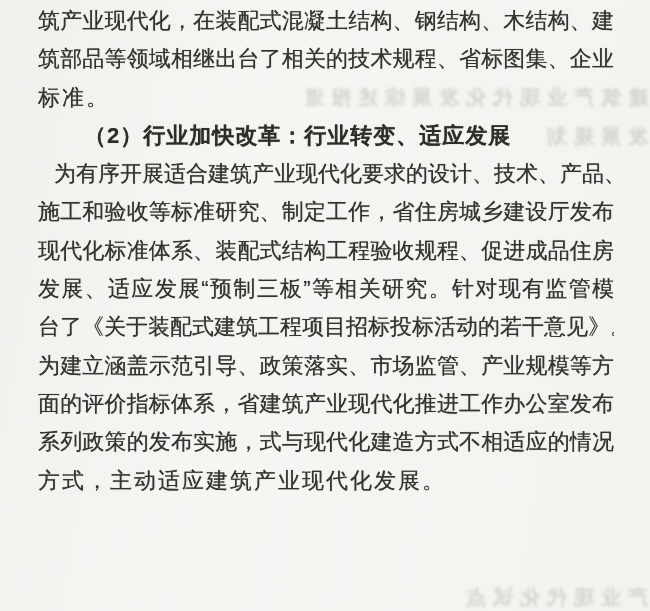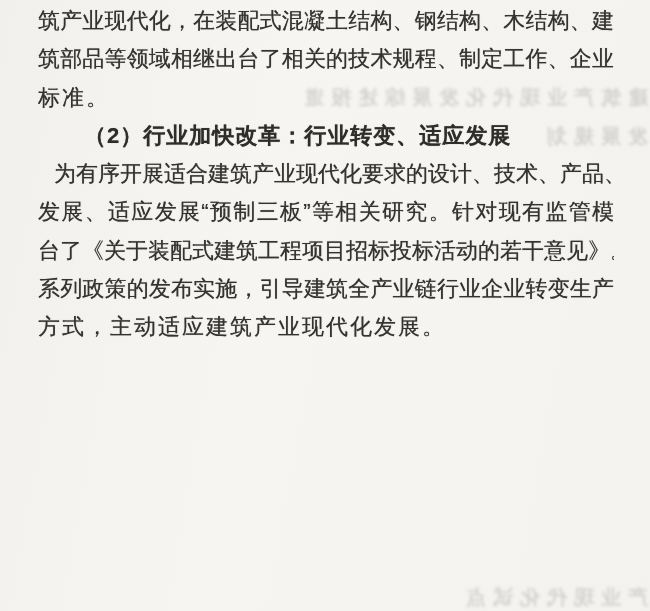--- a/index.html
+++ b/index.html
@@ -61,23 +61,27 @@
 <body>
 
 <div class="page">
 
   <span class="bleed bleed-1">建筑产业现代化发展综述报道</span>
   <span class="bleed bleed-2">发展规划</span>
   <span class="bleed bleed-3">产业现代化试点</span>
 
   <div class="textcol">
     <div class="line">筑产业现代化，在装配式混凝土结构、钢结构、木结构、建</div>
-    <div class="line">筑部品等领域相继出台了相关的技术规程、制定工作、企业</div>
+    <div class="line">筑部品等领域相继出台了相关的技术规程、省标图集、企业</div>
     <div class="line para-end">标准。</div>
     <div class="line heading">（2）行业加快改革：行业转变、适应发展</div>
     <div class="line indent-first">为有序开展适合建筑产业现代化要求的设计、技术、产品、</div>
+    <div class="line">施工和验收等标准研究、制定工作，省住房城乡建设厅发布</div>
+    <div class="line">现代化标准体系、装配式结构工程验收规程、促进成品住房</div>
     <div class="line">发展、适应发展“预制三板”等相关研究。针对现有监管模</div>
     <div class="line">台了《关于装配式建筑工程项目招标投标活动的若干意见》。</div>
-    <div class="line">系列政策的发布实施，引导建筑全产业链行业企业转变生产</div>
+    <div class="line">为建立涵盖示范引导、政策落实、市场监管、产业规模等方</div>
+    <div class="line">面的评价指标体系，省建筑产业现代化推进工作办公室发布</div>
+    <div class="line">系列政策的发布实施，式与现代化建造方式不相适应的情况</div>
     <div class="line para-end">方式，主动适应建筑产业现代化发展。</div>
   </div>
 
 </div>
 
 </body></html>

